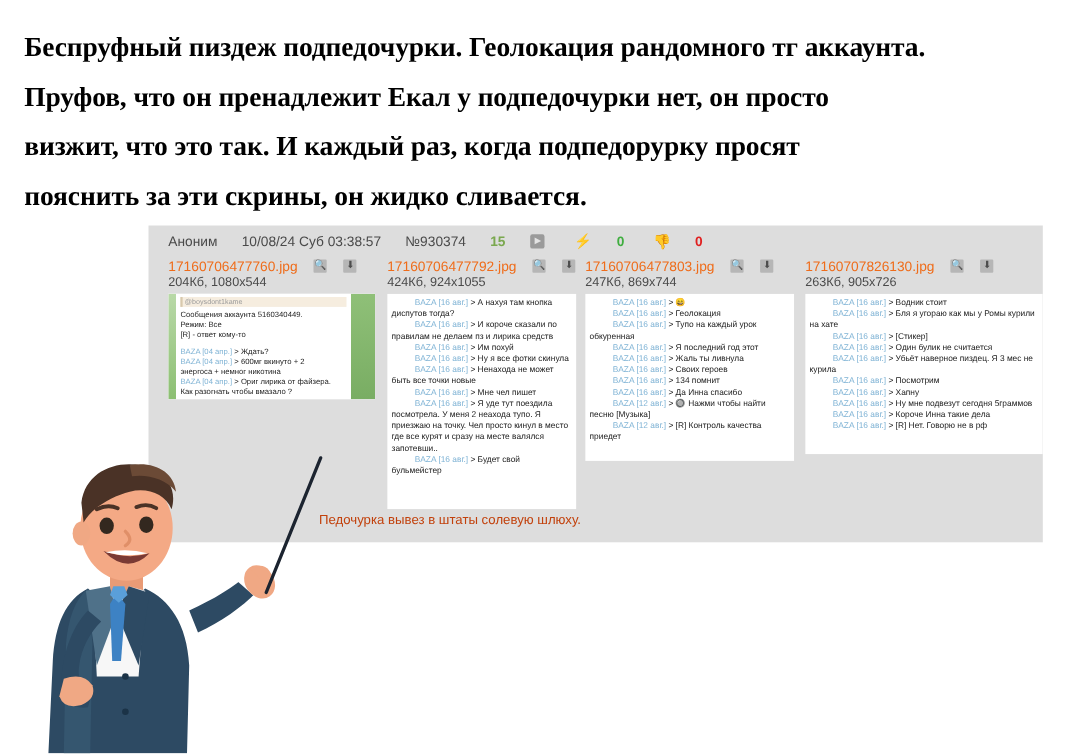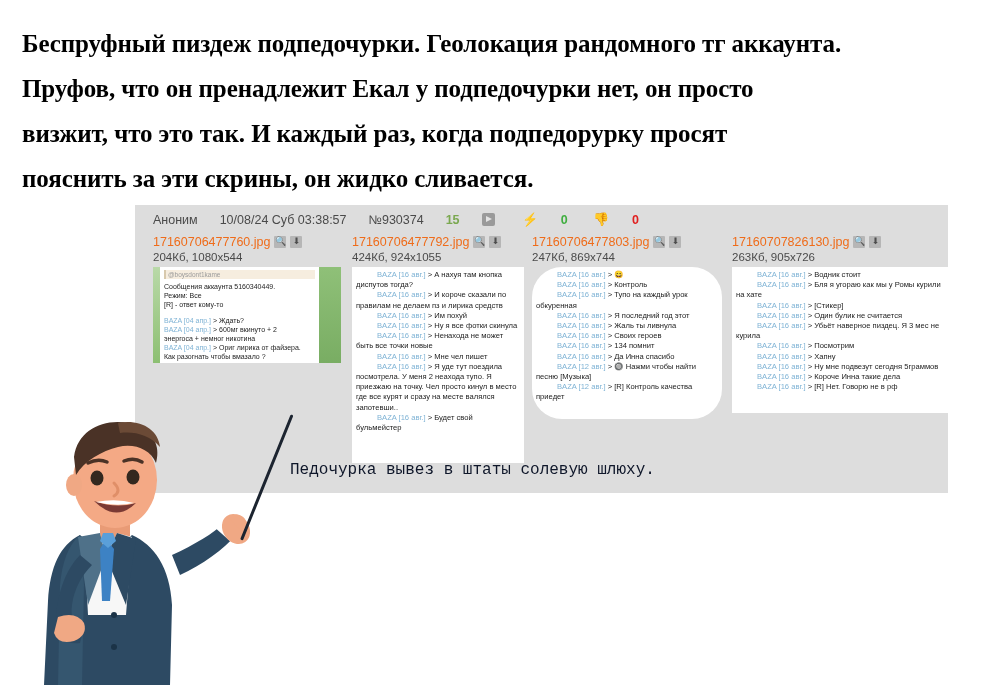--- a/index.html
+++ b/index.html
@@ -98,21 +98,21 @@
   }
   .file-col { position: relative; }
   .file-col.c1 { width: 199px; }
   .file-col.c2 { width: 180px; }
   .file-col.c3 { width: 200px; }
   .file-col.c4 { width: 200px; }
 
   .file-name-line {
     display: flex;
     align-items: center;
-    gap: 4px;
+    gap: 15px;
     white-space: nowrap;
     height: 15px;
   }
   .file-name {
     color: #ef6c1a;
     font-size: 12.5px;
     text-decoration: none;
   }
   .mini-btn {
     width: 12px; height: 12px;
@@ -135,21 +135,21 @@
   
   .thumb {
     margin-top: 2px;
     background: #ffffff;
     overflow: hidden;
     position: relative;
     box-sizing: border-box;
   }
   .thumb.t1 { width: 188px; height: 96px; }
   .thumb.t2 { width: 172px; height: 196px; }
-  .thumb.t3 { width: 190px; height: 152px; border-radius: 30px; }
+  .thumb.t3 { width: 190px; height: 152px; }
   .thumb.t4 { width: 216px; height: 146px; }
 
   
   .tg-green-left {
     position: absolute;
     left: 0; top: 0; bottom: 0;
     width: 7px;
     background: linear-gradient(180deg,#b9d9a8,#8cbf72);
   }
   .tg-green-right {
@@ -197,23 +197,22 @@
     color: #1b1b1b;
     word-wrap: break-word;
   }
   .msg-line .who { color: #7fb3d5; padding-left: 21px; }
 
   
   .caption {
     position: absolute;
     left: 155px;
     bottom: 14px;
-    font-size: 16px;
-    color: #0f172a;
-    font-family: Liberation Mono, monospace;
+    font-size: 12px;
+    color: #c2410c;
   }
 
   
   .teacher {
     position: absolute;
     left: 22px;
     top: 405px;
     width: 270px;
     height: 280px;
   }
@@ -307,21 +306,21 @@
       <div class="file-name-line">
         <a class="file-name" href="#">17160706477803.jpg</a>
         <span class="mini-btn">🔍</span>
         <span class="mini-btn">⬇</span>
       </div>
       <div class="file-meta">247Кб, 869x744</div>
 
       <div class="thumb t3">
         <div class="msg-wrap">
           <div class="msg-line"><span class="who">BAZA [16 авг.]</span> <span>&gt; </span><span>😄</span></div>
-          <div class="msg-line"><span class="who">BAZA [16 авг.]</span> <span>&gt; </span><span>Контроль</span></div>
+          <div class="msg-line"><span class="who">BAZA [16 авг.]</span> <span>&gt; </span><span>Геолокация</span></div>
           <div class="msg-line"><span class="who">BAZA [16 авг.]</span> <span>&gt; </span><span>Тупо на каждый урок обкуренная</span></div>
           <div class="msg-line"><span class="who">BAZA [16 авг.]</span> <span>&gt; </span><span>Я последний год этот</span></div>
           <div class="msg-line"><span class="who">BAZA [16 авг.]</span> <span>&gt; </span><span>Жаль ты ливнула</span></div>
           <div class="msg-line"><span class="who">BAZA [16 авг.]</span> <span>&gt; </span><span>Своих героев</span></div>
           <div class="msg-line"><span class="who">BAZA [16 авг.]</span> <span>&gt; </span><span>134 помнит</span></div>
           <div class="msg-line"><span class="who">BAZA [16 авг.]</span> <span>&gt; </span><span>Да Инна спасибо</span></div>
           <div class="msg-line"><span class="who">BAZA [12 авг.]</span> <span>&gt; </span><span>🔘 Нажми чтобы найти песню [Музыка]</span></div>
           <div class="msg-line"><span class="who">BAZA [12 авг.]</span> <span>&gt; </span><span>[R] Контроль качества приедет</span></div>
         </div>
       </div>

